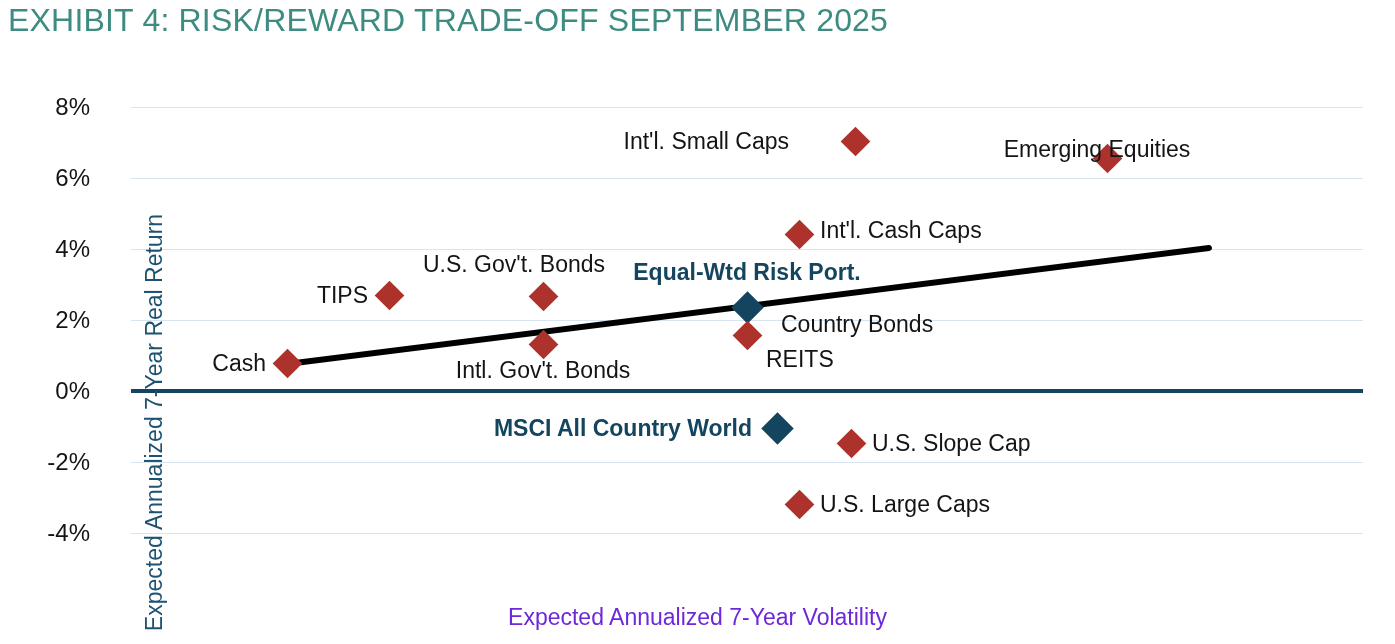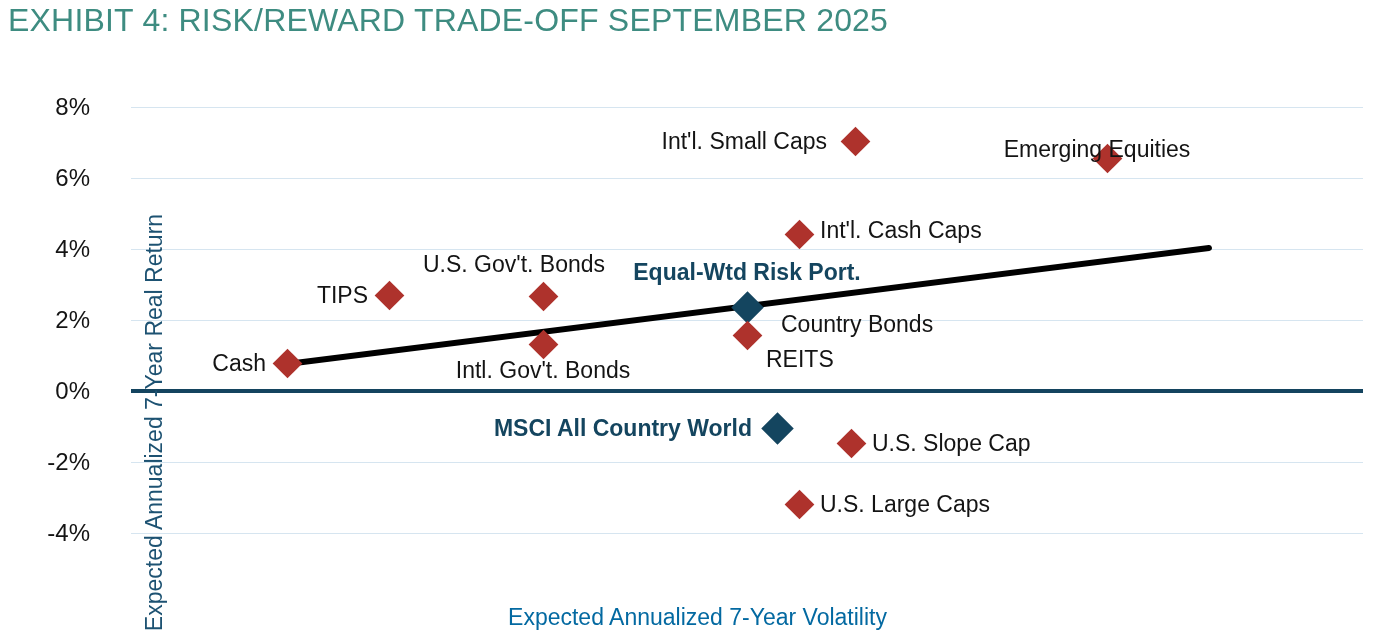--- a/index.html
+++ b/index.html
@@ -60,21 +60,21 @@
     font-size: 23px;
     color: #1D5272;
     white-space: nowrap;
   }
   #x-axis-title {
     position: absolute;
     left: 0; top: 604px;
     width: 1395px;
     text-align: center;
     font-size: 23px;
-    color: #0369a1;
+    color: #6d28d9;
     white-space: nowrap;
   }
 
   
   .marker {
     position: absolute;
     width: 21px; height: 21px;
     margin-left: -10.5px; margin-top: -10.5px;
     transform: rotate(45deg);
   }
@@ -157,21 +157,21 @@
       <div class="marker eq" style="left: 543px; top: 344px;"></div>
       <div class="plabel center" style="left: 543px; top: 370px;">Intl. Gov't. Bonds</div>
       <div class="marker port" style="left: 747px; top: 307px;"></div>
       <div class="plabel center bold-navy" style="left: 747px; top: 272px;">Equal-Wtd Risk Port.</div>
       <div class="marker eq" style="left: 747px; top: 335px;"></div>
       <div class="plabel left" style="left: 781px; top: 324px;">Country Bonds</div>
       <div class="plabel left" style="left: 766px; top: 359px;">REITS</div>
       <div class="marker eq" style="left: 799px; top: 234px;"></div>
       <div class="plabel left" style="left: 820px; top: 230px;">Int'l. Cash Caps</div>
       <div class="marker eq" style="left: 855px; top: 141px;"></div>
-      <div class="plabel right" style="left: 827px; top: 141px;">Int'l. Small Caps</div>
+      <div class="plabel right" style="left: 789px; top: 141px;">Int'l. Small Caps</div>
       <div class="marker eq" style="left: 1107px; top: 158px;"></div>
       <div class="plabel center" style="left: 1097px; top: 125px; margin-top: 24px;">Emerging Equities</div>
       <div class="marker port" style="left: 777px; top: 428px;"></div>
       <div class="plabel right bold-navy" style="left: 752px; top: 428px;">MSCI All Country World</div>
       <div class="marker eq" style="left: 851px; top: 443px;"></div>
       <div class="plabel left" style="left: 872px; top: 443px;">U.S. Slope Cap</div>
       <div class="marker eq" style="left: 799px; top: 504px;"></div>
       <div class="plabel left" style="left: 820px; top: 504px;">U.S. Large Caps</div>
     </div>
 

